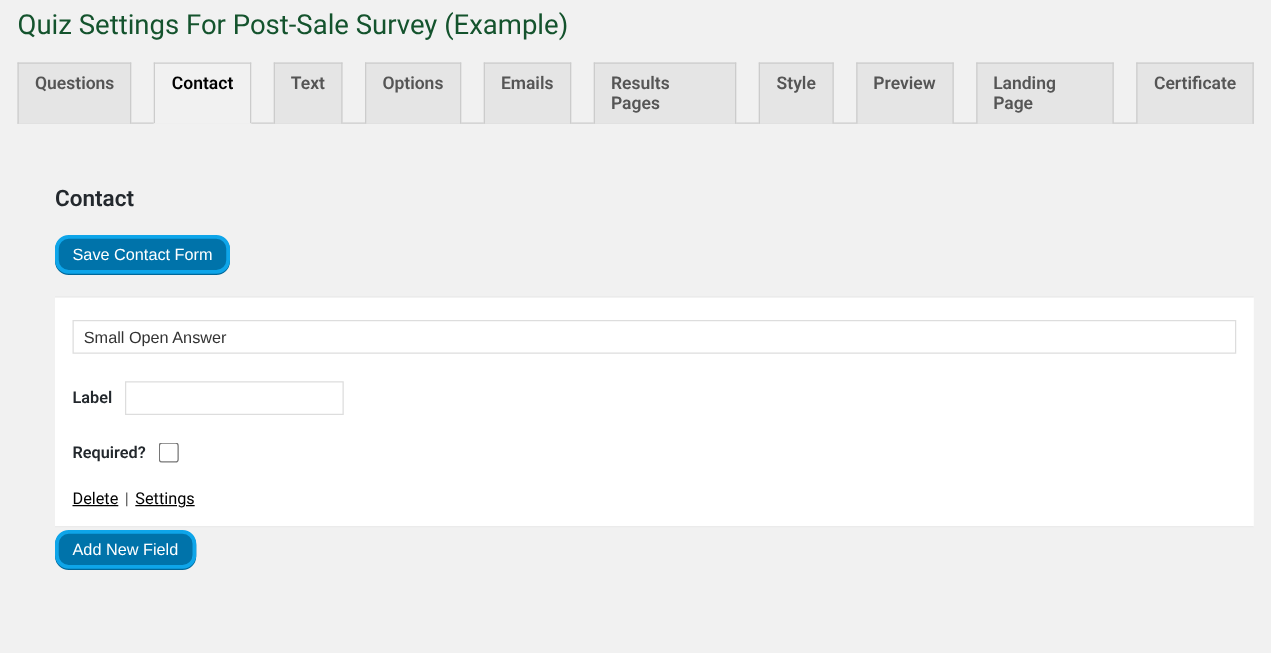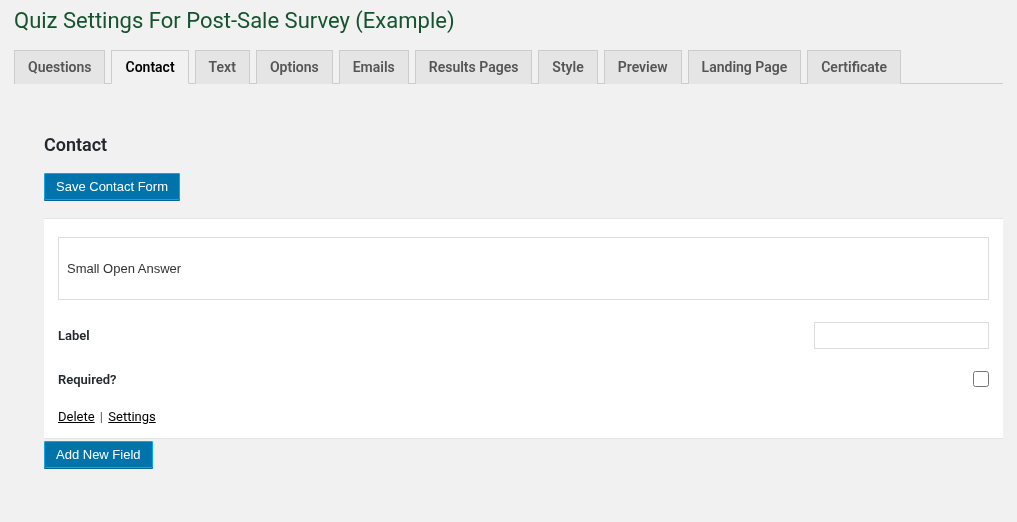--- a/index.html
+++ b/index.html
@@ -13,21 +13,21 @@
     .wrap { padding: 8px 14px 20px; }
     .page-title {
       font-size: 22px;
       font-weight: 400;
       color: #14532d;
       margin-bottom: 16px;
       padding-left: 0;
     }
     .nav-tabs {
       display: flex;
-      gap: 6px;
+      gap: 18px;
       border-bottom: 1px solid #ccc;
       margin-bottom: 50px;
     }
     .nav-tab {
       display: inline-block;
       padding: 8px 13px;
       background: #e5e5e5;
       border: 1px solid #ccc;
       border-bottom: none;
       color: #555;
@@ -44,49 +44,48 @@
     }
     .content-area { padding-left: 30px; }
     .section-title {
       font-size: 18px;
       font-weight: 600;
       color: #23282d;
       margin-bottom: 18px;
     }
     .button-primary {
       background: #0073aa;
-      border: 1px solid #0ea5e9;
+      border: 3px solid #0ea5e9;
       color: #fff;
       padding: 5px 11px;
       font-size: 13px;
-      border-radius: 1px;
+      border-radius: 11px;
       cursor: pointer;
       box-shadow: 0 1px 0 #006799;
     }
     .card {
       background: #fff;
       border: 1px solid #e5e5e5;
       border-left: none;
       border-right: none;
       margin-top: 18px;
       padding: 18px 14px 14px;
     }
     .field-type-input {
       width: 100%;
-      padding: 23px 8px;
+      padding: 5px 8px;
       border: 1px solid #ddd;
       font-size: 13px;
       margin-bottom: 22px;
       color: #333;
     }
     .row {
       display: flex;
       align-items: center;
       margin-bottom: 22px;
-      justify-content: space-between;
     }
     .row-label {
       font-weight: 600;
       width: auto;
       margin-right: 10px;
       font-size: 13px;
     }
     .text-input {
       width: 175px;
       padding: 5px 6px;

